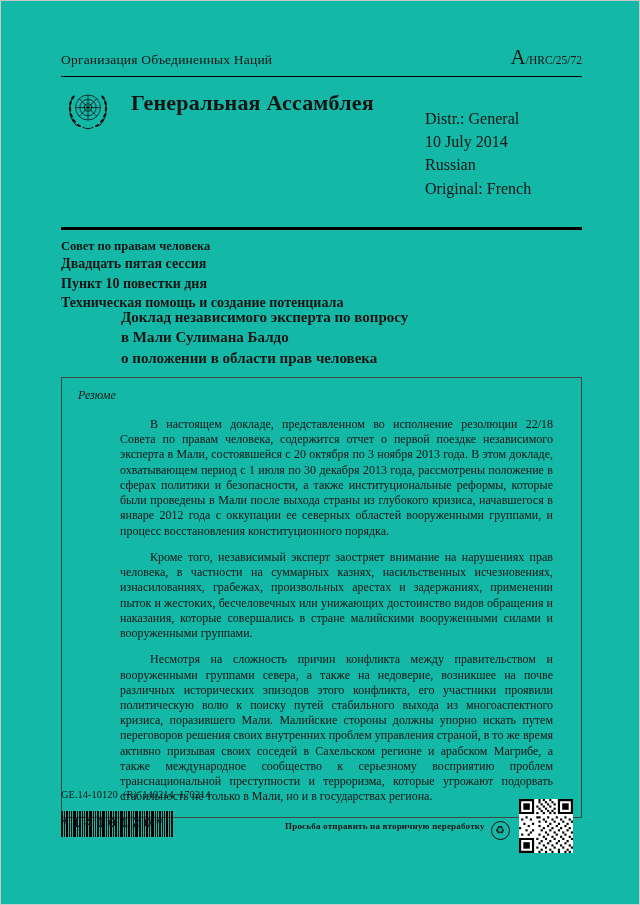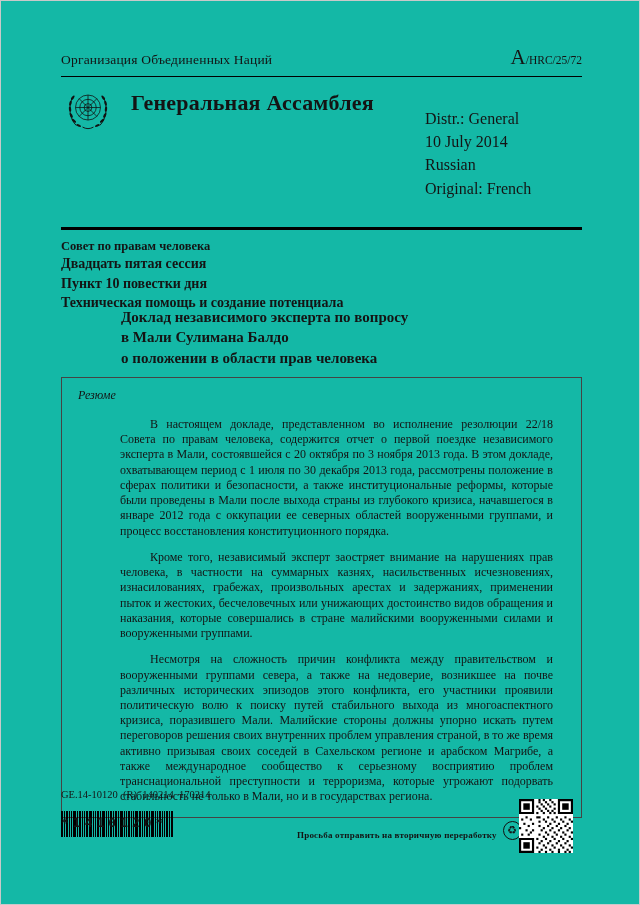--- a/index.html
+++ b/index.html
@@ -78,22 +78,22 @@
     position:absolute; top:788px; left:60px;
     font-size:10.5px; white-space:pre;
   }
   .barcode { position:absolute; top:810px; left:60px; }
   .barcode-label {
     position:absolute; top:814px; left:60px;
     font-family:"DejaVu Sans Mono",monospace;
     font-size:13px; font-weight:700; letter-spacing:4px;
   }
   .recycle-row {
-    position:absolute; top:820px; left:296px;
-    display:flex; align-items:flex-end; gap:6px;
+    position:absolute; top:820px; left:284px;
+    display:flex; align-items:flex-start; gap:6px;
     font-size:9px; font-weight:700; letter-spacing:.2px;
   }
   .recycle-badge {
     width:19px; height:19px;
     border:1.3px solid #111; border-radius:50%;
     display:inline-flex; align-items:center; justify-content:center;
     font-family:"DejaVu Sans",sans-serif;
     font-size:11px; font-weight:400;
   }
   .qr { position:absolute; top:798px; left:518px; }

